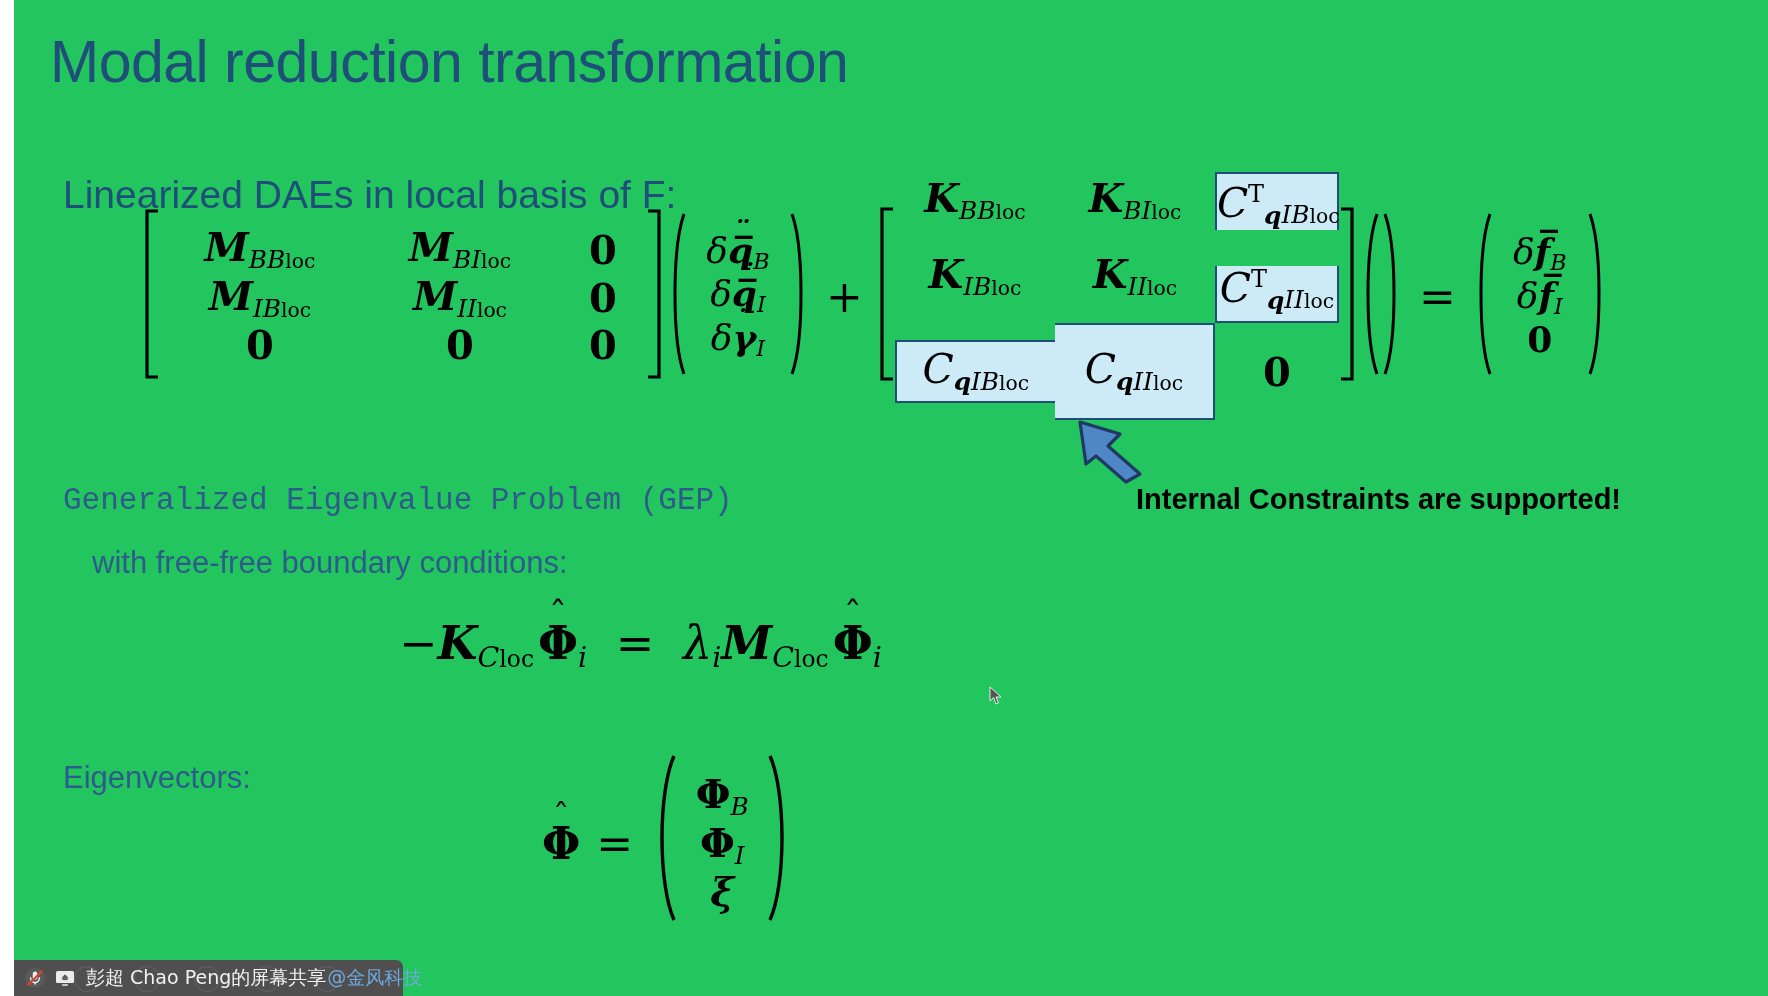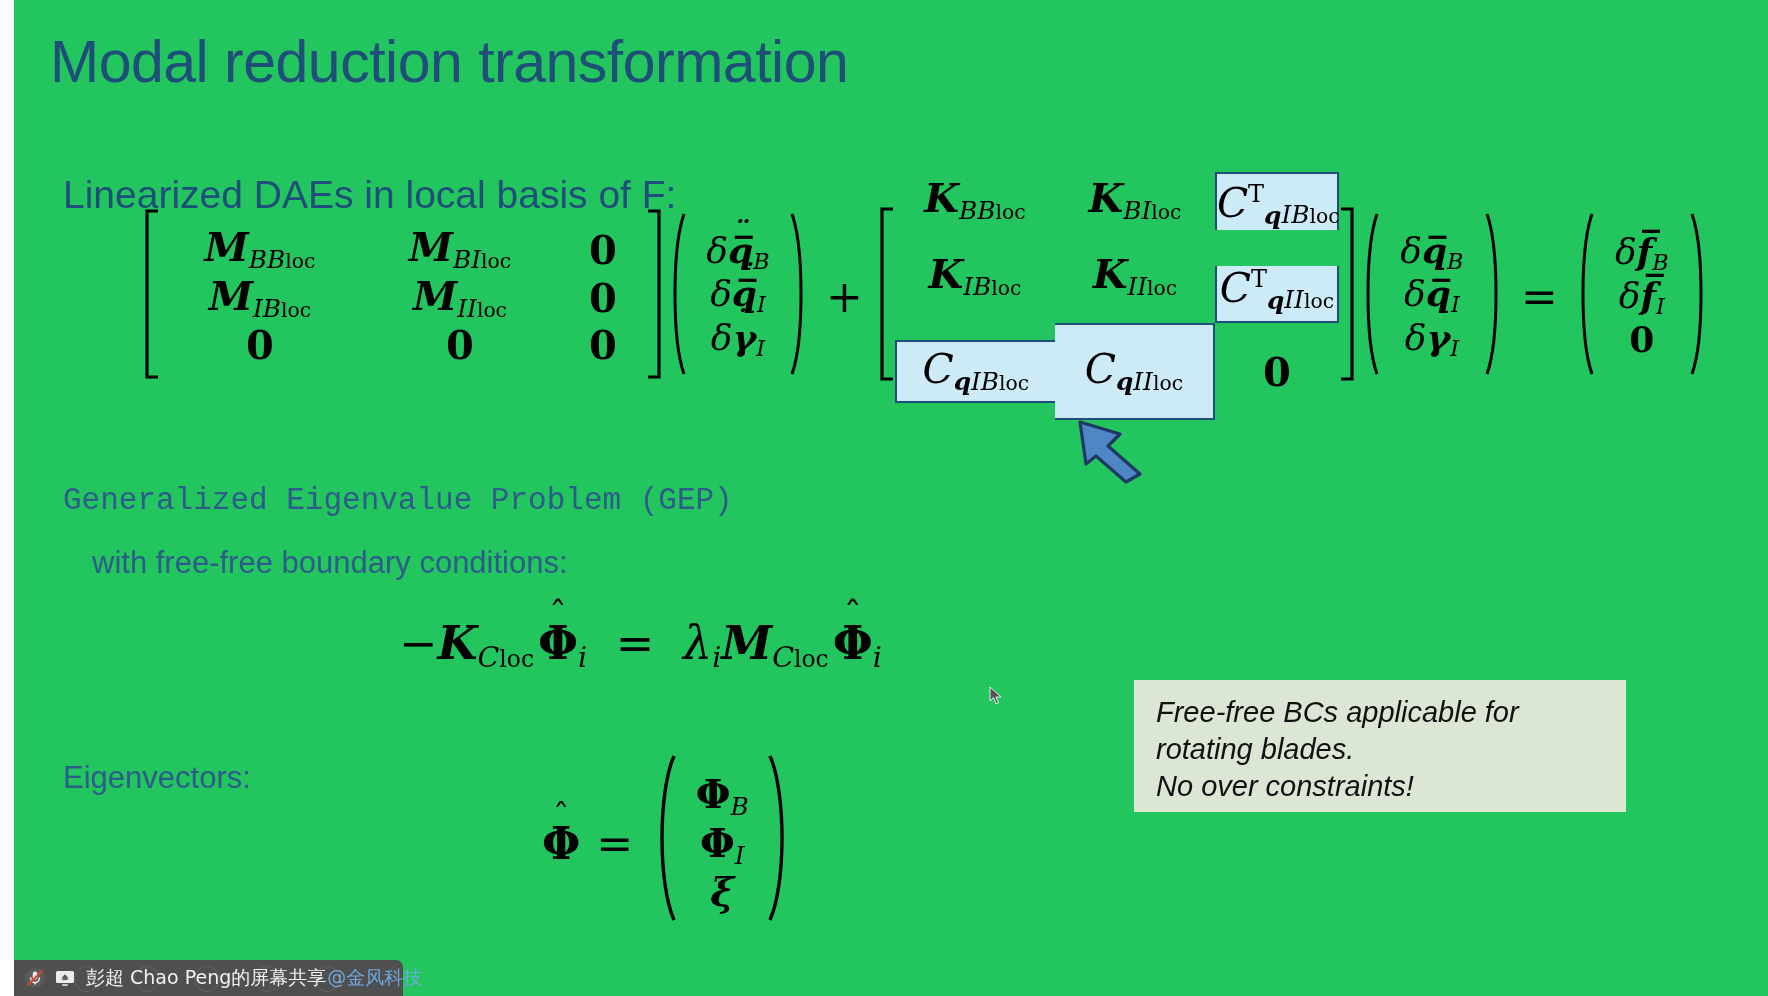--- a/index.html
+++ b/index.html
@@ -331,25 +331,20 @@
       <svg width="18" height="176" viewBox="0 0 18 176">
           <path d="M2 3 H13 V173 H2" stroke="#000" stroke-width="3.2" fill="none"></path>
         </svg>
     </span>
 
     <span class="delim">
       <svg width="24" height="168" viewBox="0 0 24 168">
           <path d="M20 4 C8 38 8 130 20 164" stroke="#000" stroke-width="3" fill="none"></path>
         </svg>
     </span>
-    <span class="matrix-grid" style="grid-template-columns:102px; font-size:36px;">
-      <span class="mat-cell"><span class="mi">δ</span><span class="mbi">q̅</span><span class="sub">B</span></span>
-      <span class="mat-cell"><span class="mi">δ</span><span class="mbi">q̅</span><span class="sub">I</span></span>
-      <span class="mat-cell"><span class="mi">δ</span><span class="mbi">γ</span><span class="sub">I</span></span>
-    </span>
     <span class="delim">
       <svg width="24" height="168" viewBox="0 0 24 168">
           <path d="M4 4 C16 38 16 130 4 164" stroke="#000" stroke-width="3" fill="none"></path>
         </svg>
     </span>
 
     <span class="equals-sign">=</span>
 
     <span class="delim">
       <svg width="24" height="168" viewBox="0 0 24 168">
@@ -365,20 +360,21 @@
       <svg width="24" height="168" viewBox="0 0 24 168">
           <path d="M4 4 C16 38 16 130 4 164" stroke="#000" stroke-width="3" fill="none"></path>
         </svg>
     </span>
   </div>
 
   <svg id="constraint-arrow" viewBox="0 0 110 66">
     <polygon points="6,6 46,18 34,30 66,58 52,66 22,40 12,48" fill="#4F86C6" stroke="#1F3864" stroke-width="3.2" stroke-linejoin="round" transform="translate(2,-2)"></polygon>
   </svg>
 
+  <div id="internal-constraints-note">Internal Constraints are supported!</div>
 
   <div id="gep-label">Generalized Eigenvalue Problem (GEP)</div>
   <div id="gep-sublabel">with free-free boundary conditions:</div>
 
   <div id="gep-equation" class="math">
     <span>−</span><span class="mbi">K</span><span class="sub">C<span class="rm">loc</span></span><span class="mb" style="display:inline-block;position:relative;margin-left:4px;">Φ<span style="position:absolute;left:50%;transform:translateX(-50%);top:-0.62em;font-size:0.78em;font-weight:normal;">ˆ</span></span><span class="sub">i</span>
     <span style="padding:0 14px;">=</span>
     <span class="mi">λ</span><span class="sub">i</span><span class="mbi">M</span><span class="sub">C<span class="rm">loc</span></span><span class="mb" style="display:inline-block;position:relative;margin-left:4px;">Φ<span style="position:absolute;left:50%;transform:translateX(-50%);top:-0.62em;font-size:0.78em;font-weight:normal;">ˆ</span></span><span class="sub">i</span>
   </div>
 
@@ -397,25 +393,20 @@
       <span class="mat-cell mb">Φ<span class="sub" style="font-weight:normal;">I</span></span>
       <span class="mat-cell mbi">ξ</span>
     </span>
     <span class="delim">
       <svg width="30" height="172" viewBox="0 0 30 172">
           <path d="M5 4 C21 40 21 132 5 168" stroke="#000" stroke-width="3.4" fill="none"></path>
         </svg>
     </span>
   </div>
 
-  <div id="note-box">
-    <div class="note-line">Free-free BCs applicable for</div>
-    <div class="note-line">rotating blades.</div>
-    <div class="note-line">No over constraints!</div>
-  </div>
 
   <svg id="mouse-cursor" viewBox="0 0 14 20">
     <path d="M1 1 L1 15 L4.6 11.6 L7 18 L9.4 17 L7 11 L12 11 Z" fill="#555" stroke="#f8f8f8" stroke-width="0.9"></path>
   </svg>
 
   <div id="taskbar">
     <span class="tb-icon">
       <svg width="22" height="22" viewBox="0 0 22 22">
         <circle cx="11" cy="11" r="10" fill="#5a5a5a"></circle>
         <path d="M11 4.6 a2.3 2.3 0 0 1 2.3 2.3 v3.6 a2.3 2.3 0 0 1 -4.6 0 V6.9 A2.3 2.3 0 0 1 11 4.6 Z" fill="#ececec"></path>

